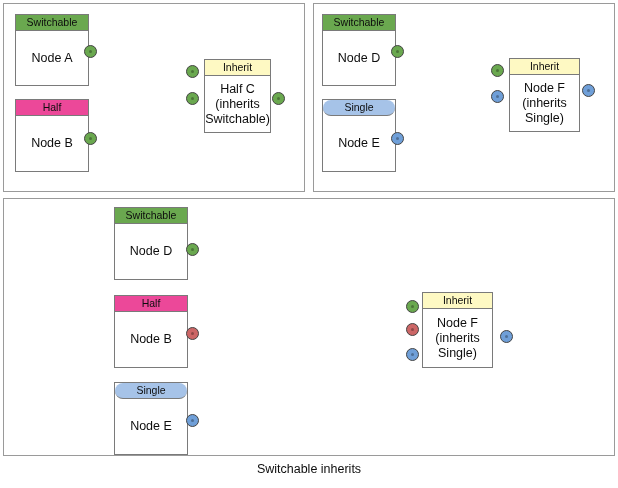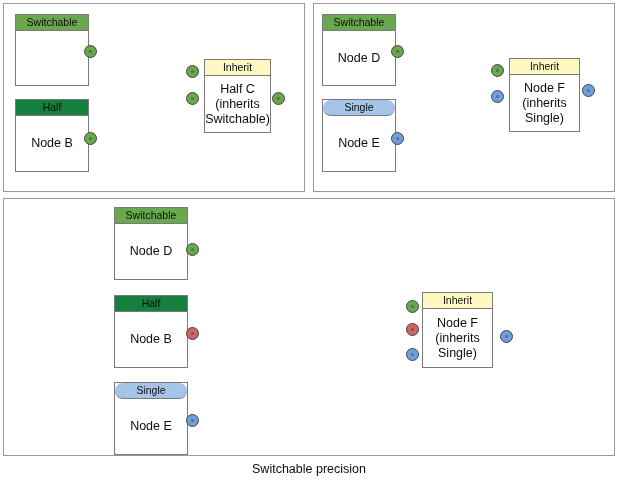--- a/index.html
+++ b/index.html
@@ -52,21 +52,21 @@
     align-items:center;
     justify-content:center;
     text-align:center;
     font-size:12.5px;
     color:#0d0d0d;
     line-height:15px;
     padding:0 2px;
     white-space:pre-line;
   }
   .hd-switchable{background:#6aa84f;}
-  .hd-half{background:#15803d;}
+  .hd-half{background:#ec4899;}
   .hd-single{background:#a6c3e8;border-radius:8px;}
   .hd-inherit{background:#fef9c3;}
 
   
   .node-body.mid{align-items:center;}
 
   
   .port{
     position:absolute;
     width:13px;height:13px;
@@ -117,20 +117,21 @@
 
     <line x1="199" y1="249" x2="406" y2="306" stroke="#555555" stroke-width="1" marker-end="url(#arrow)"></line>
     <line x1="199" y1="333" x2="406" y2="330" stroke="#555555" stroke-width="1" marker-end="url(#arrow)"></line>
     <line x1="199" y1="421" x2="406" y2="355" stroke="#555555" stroke-width="1" marker-end="url(#arrow)"></line>
   </svg>
 
   <div class="panel" style="left:3px; top:3px; width:302px; height:189px;"></div>
 
   <div class="node" style="left:15px; top:14px; width:74px; height:72px;">
     <div class="node-head hd-switchable">Switchable</div>
+    <div class="node-body mid">Node A</div>
   </div>
 
   <div class="node" style="left:15px; top:99px; width:74px; height:73px;">
     <div class="node-head hd-half">Half</div>
     <div class="node-body mid">Node B</div>
   </div>
 
   <div class="node" style="left:204px; top:59px; width:67px; height:74px;">
     <div class="node-head hd-inherit">Inherit</div>
     <div class="node-body mid">Half C
@@ -194,15 +195,15 @@
   </div>
 
   <div class="port port-green" style="left:186px; top:243px;"></div>
   <div class="port port-red" style="left:186px; top:327px;"></div>
   <div class="port port-blue" style="left:186px; top:414px;"></div>
   <div class="port port-green" style="left:406px; top:300px;"></div>
   <div class="port port-red" style="left:406px; top:323px;"></div>
   <div class="port port-blue" style="left:406px; top:348px;"></div>
   <div class="port port-blue" style="left:500px; top:330px;"></div>
 
-  <div class="caption" style="left:0px; top:462px; width:618px;">Switchable precision</div>
+  <div class="caption" style="left:0px; top:462px; width:618px;">Switchable inherits</div>
 
 </div>
 
 </body></html>

